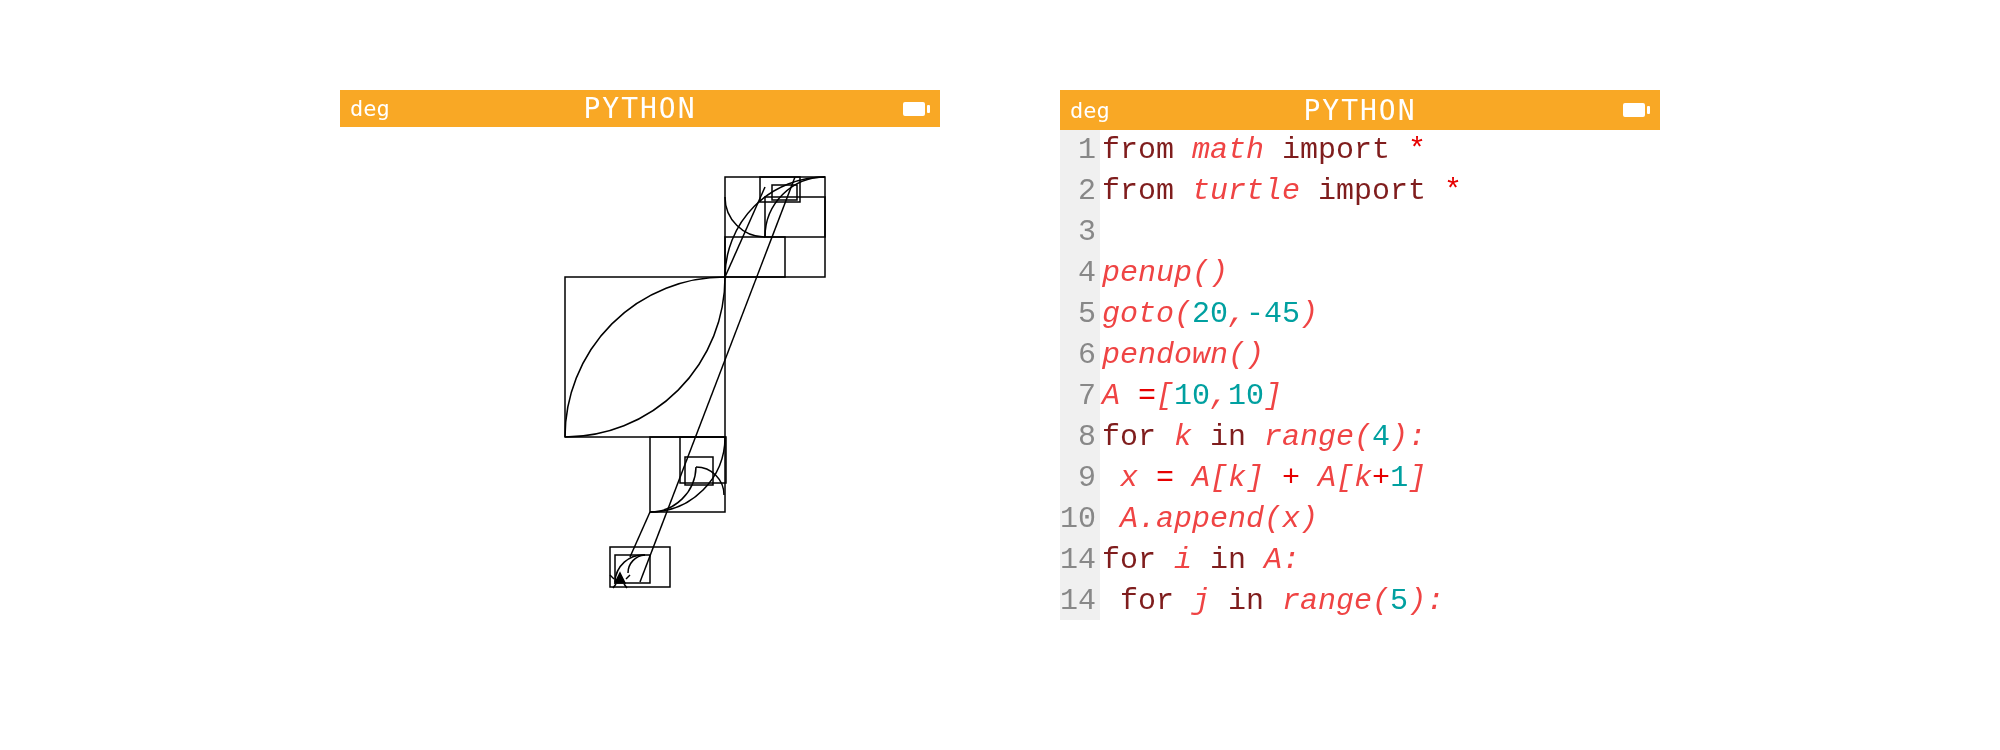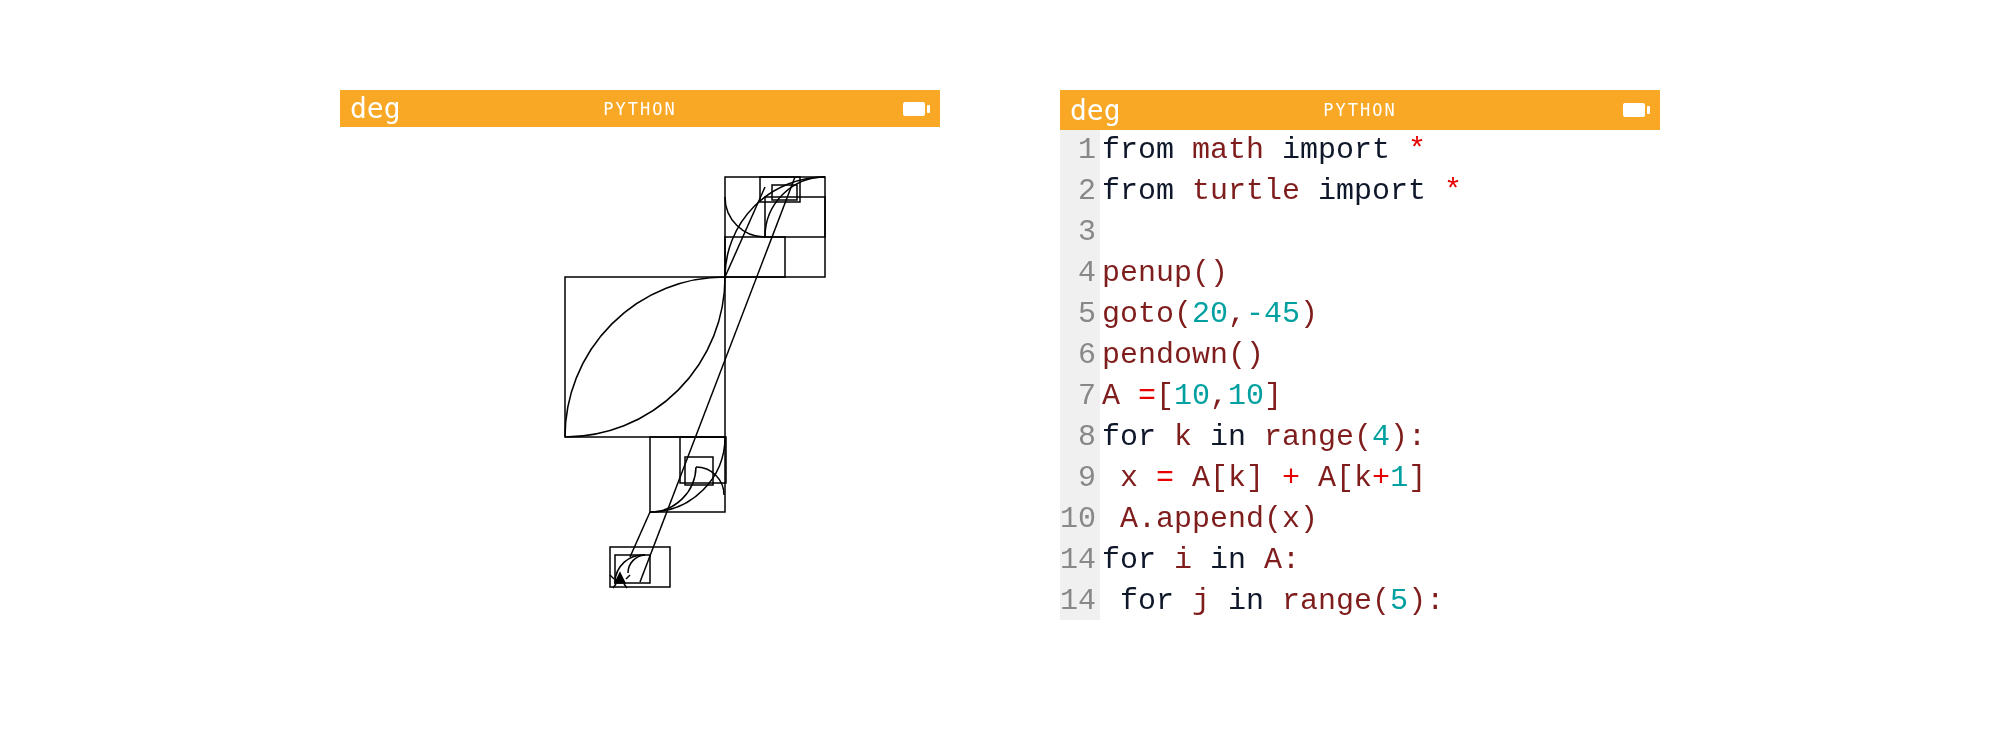--- a/index.html
+++ b/index.html
@@ -23,22 +23,22 @@
       background: #f9a825;
       height: 40px;
       display: flex;
       align-items: center;
       justify-content: space-between;
       padding: 0 10px;
       color: #fff;
       font-family: monospace;
       font-size: 22px;
     }
-    .title-bar .left-label { font-size: 28px; }
-    .title-bar .center-label { position: absolute; left: 50%; transform: translateX(-50%); font-size: 17px; letter-spacing: 2px; }
+    .title-bar .left-label { font-size: 22px; }
+    .title-bar .center-label { position: absolute; left: 50%; transform: translateX(-50%); font-size: 28px; letter-spacing: 2px; }
     .battery-icon { display: flex; align-items: center; gap: 2px; }
     .battery-body {
       width: 22px;
       height: 14px;
       border: 2px solid #fff;
       border-radius: 2px;
       background: #fff;
     }
     .battery-tip {
       width: 3px;
@@ -64,24 +64,24 @@
       background: #f0f0f0;
       color: #888;
       text-align: right;
       padding: 0 4px 0 0;
       min-width: 38px;
       user-select: none;
     }
     .gutter div { height: 41px; }
     .code-lines { padding-left: 2px; white-space: pre; }
     .code-lines div { height: 41px; }
-    .tok-kw { color: #0f172a; }
+    .tok-kw { color: #7f1d1d; }
     .tok-num { color: #00a0a0; text-align: center; }
     .tok-op { color: #e60000; }
-    .tok-plain { color: #7f1d1d; }
+    .tok-plain { color: #ef4444; font-style: italic; }
   </style>
 </head>
 <body>
 
 <div class="calculator-screen">
   <div class="title-bar">
     <span class="left-label">deg</span>
     <span class="center-label">PYTHON</span>
     <span class="battery-icon">
       <span class="battery-body"></span>

